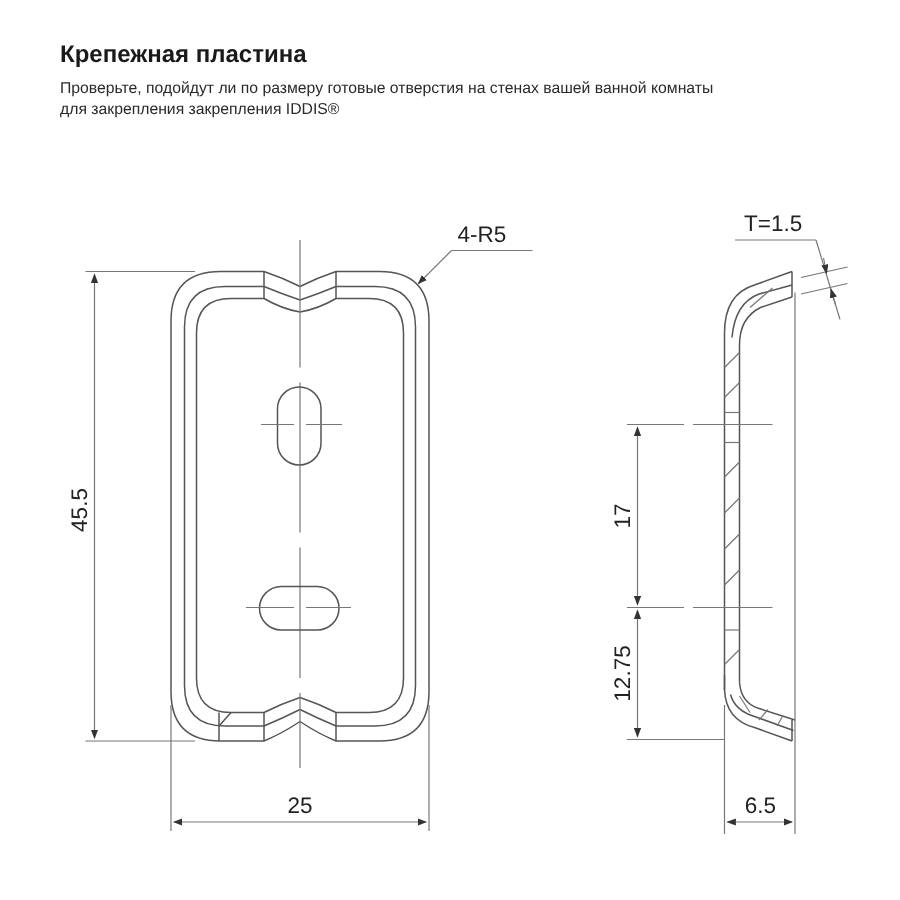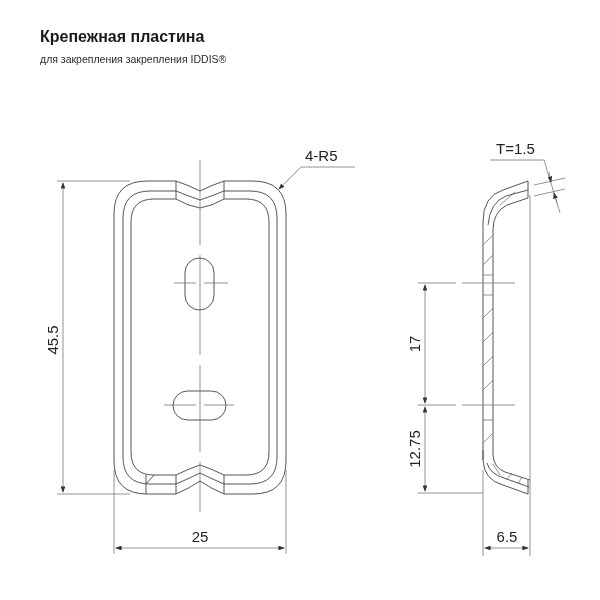--- a/index.html
+++ b/index.html
@@ -9,20 +9,21 @@
   svg{position:absolute;left:0;top:0;}
   .ln{stroke:#555;stroke-width:1;fill:none;}
   .thin{stroke:#777;stroke-width:0.8;fill:none;}
   .dimtext{font-family:"Liberation Sans",sans-serif;font-size:15px;fill:#222;}
 </style>
 </head>
 <body>
 
 <div class="title">Крепежная пластина</div>
 <div class="desc">
+  <div>Проверьте, подойдут ли по размеру готовые отверстия на стенах вашей ванной комнаты</div>
   <div>для закрепления закрепления IDDIS®</div>
 </div>
 
 <svg width="600" height="600" viewBox="0 0 600 600">
   <defs>
     <marker id="arr" markerWidth="8" markerHeight="6" refX="7" refY="3" orient="auto-start-reverse">
       <path d="M0,0 L8,3 L0,6 z" fill="#333"></path>
     </marker>
   </defs>
 

